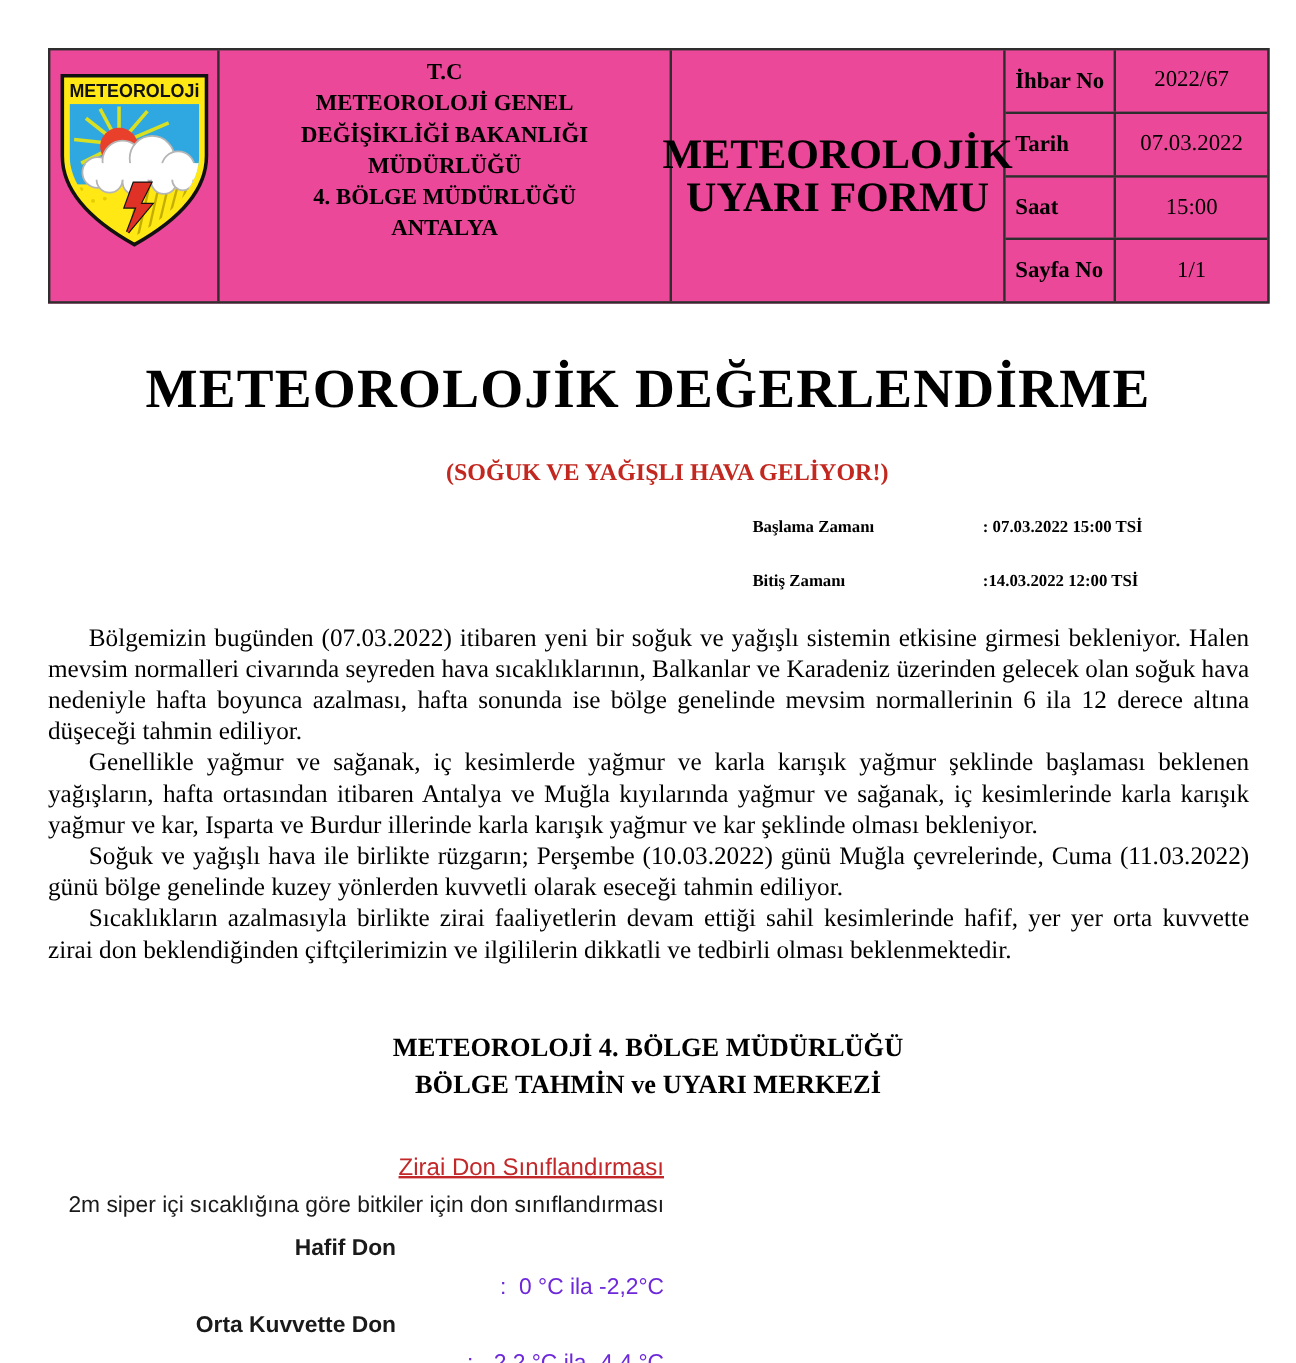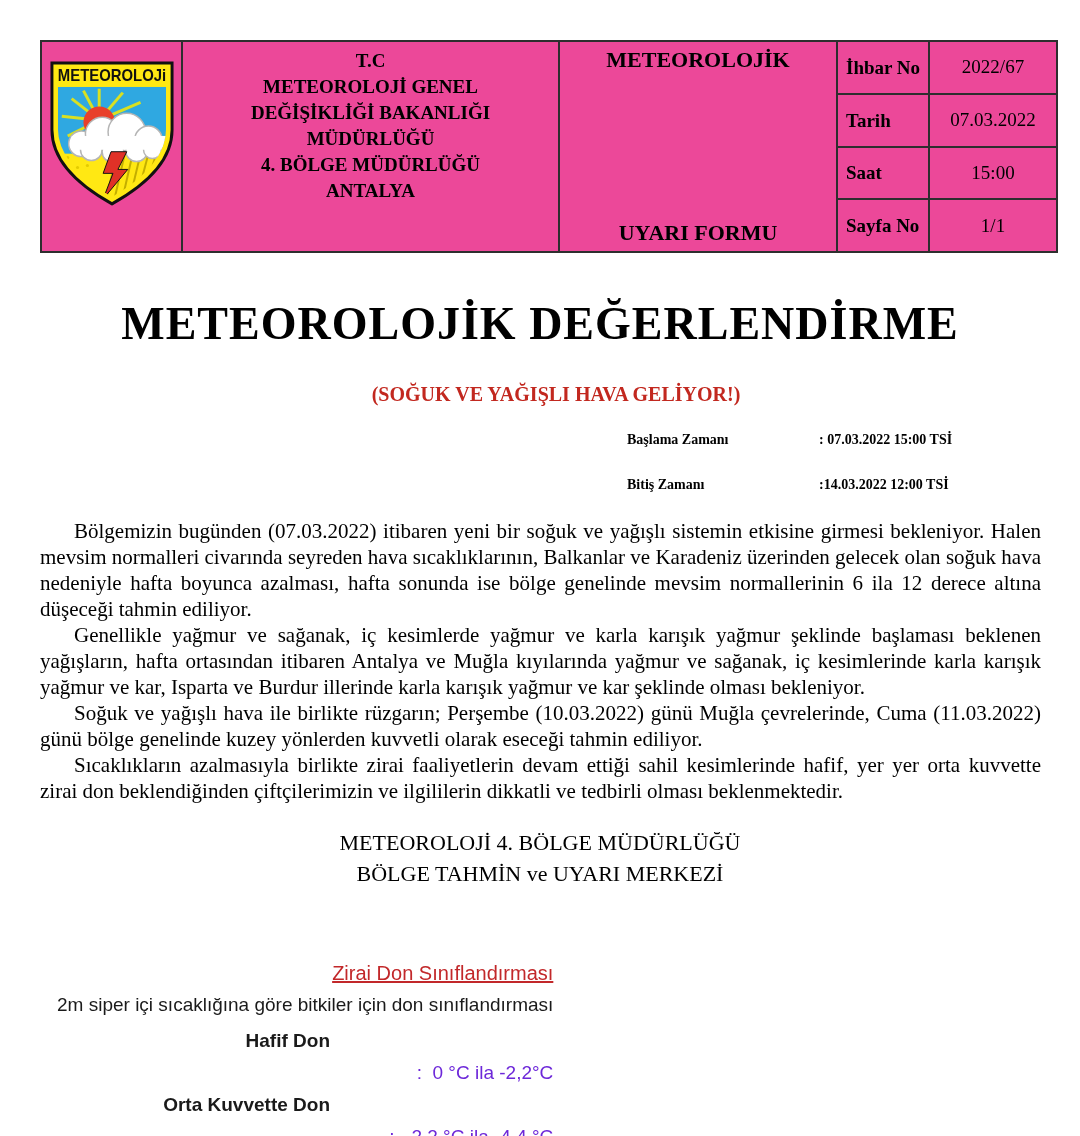--- a/index.html
+++ b/index.html
@@ -35,23 +35,23 @@
     text-align: center;
     font-weight: bold;
     font-size: 19px;
     line-height: 26px;
     padding-top: 6px;
   }
   .formtitle-cell {
     width: 278px;
     border-right: 2px solid #2e2e2e;
     display: flex; flex-direction: column;
-    align-items: center; justify-content: space-between;
-    font-weight: bold;
-    font-size: 22px;
+    align-items: center; justify-content: center;
+    font-weight: bold;
+    font-size: 35px;
     line-height: 36px;
   }
   .info-col { flex: 1; display: flex; flex-direction: column; }
   .info-row { flex: 1; display: flex; border-bottom: 2px solid #2e2e2e; }
   .info-row:last-child { border-bottom: none; }
   .info-label {
     width: 92px;
     border-right: 2px solid #2e2e2e;
     font-weight: bold;
     font-size: 19px;
@@ -99,23 +99,23 @@
     width: 1001px;
     font-size: 21px;
     line-height: 26px;
     text-align: justify;
   }
   .body-text p { margin: 0; text-indent: 34px; }
 
   
   .signature {
     position: absolute;
-    left: 0; top: 827px; width: 100%;
-    text-align: center;
-    font-weight: normal;
+    left: 0; top: 857px; width: 100%;
+    text-align: center;
+    font-weight: bold;
     font-size: 22px;
     line-height: 31px;
   }
 
   
   .frost {
     position: absolute;
     left: 57px; top: 962px;
     font-family: "Liberation Sans", "DejaVu Sans", sans-serif;
     font-size: 19px;

